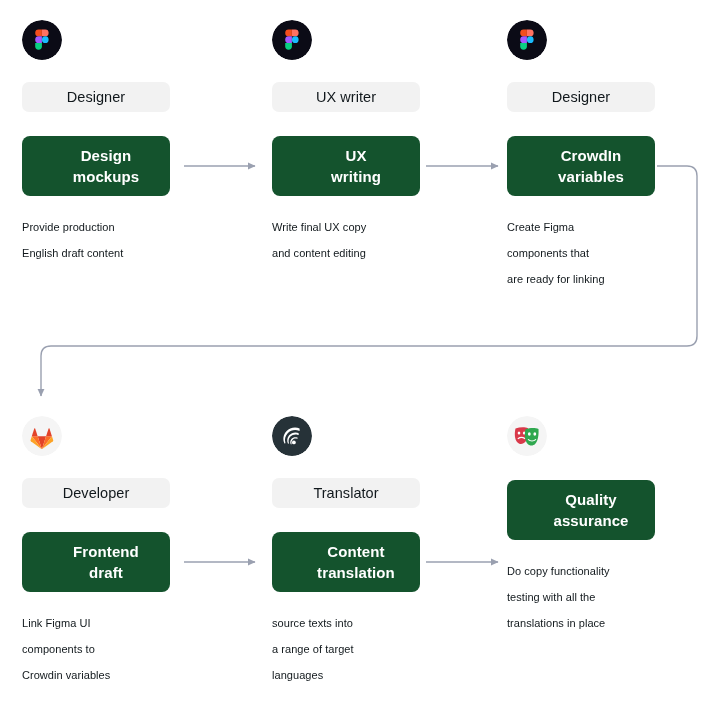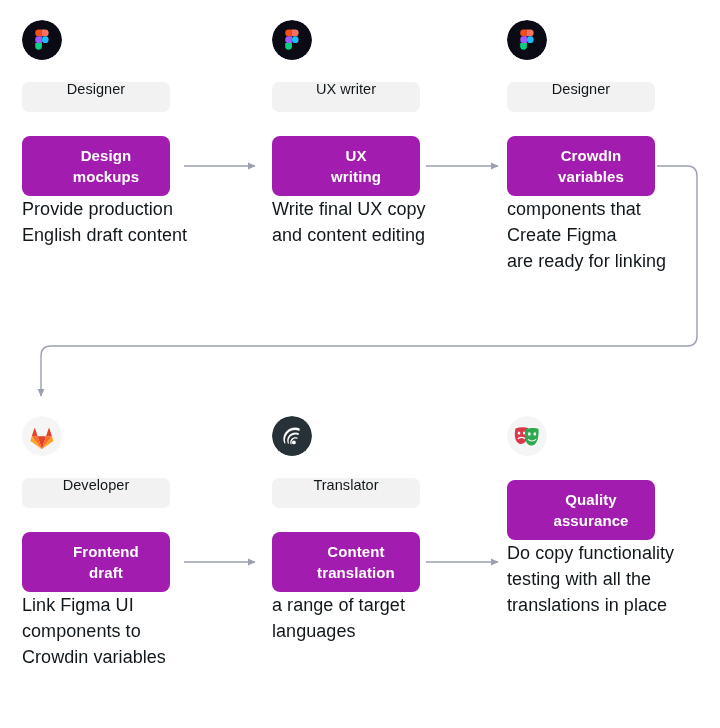--- a/index.html
+++ b/index.html
@@ -62,57 +62,59 @@
   .avatar svg { display: block; width: 40px; height: 40px; }
 
   
   .role-chip {
     margin-top: 22px;
     height: 30px;
     width: 148px;
     background: #f2f2f2;
     border-radius: 7px;
     display: flex;
+    align-items: center;
     justify-content: center;
     box-sizing: border-box;
   }
   .role-chip-label {
     font-size: 14.5px;
     color: #11181c;
     line-height: 1;
     letter-spacing: 0.05px;
   }
 
   
   .stage-box {
     margin-top: 24px;
     width: 148px;
     height: 60px;
-    background: #a21caf;
+    background: #14532d;
     border-radius: 8px;
     display: flex;
     flex-direction: column;
     align-items: center;
     justify-content: center;
     box-sizing: border-box;
     padding-left: 20px;
   }
   .stage-line {
     color: #ffffff;
     font-size: 15px;
     font-weight: 700;
     line-height: 21px;
     text-align: center;
     letter-spacing: 0.1px;
   }
 
   
   .desc {
+    margin-top: 18px;
     width: 160px;
-    font-size: 18px;
+    font-size: 11px;
     line-height: 26px;
     color: #11181c;
     letter-spacing: 0.05px;
   }
   .desc-line { display: block; white-space: nowrap; }
 
   .col-3 .desc { width: 170px; }
   .col-2 .desc { width: 165px; }
 </style>
 </head>
@@ -217,22 +219,22 @@
         </svg>
       </div>
       <div class="role-chip">
         <span class="role-chip-label">Designer</span>
       </div>
       <div class="stage-box">
         <span class="stage-line">CrowdIn</span>
         <span class="stage-line">variables</span>
       </div>
       <div class="desc">
+        <span class="desc-line">Create Figma</span>
         <span class="desc-line">components that</span>
-        <span class="desc-line">Create Figma</span>
         <span class="desc-line">are ready for linking</span>
       </div>
     </div>
   </div>
 
   <div class="row row-2">
 
     <div class="col col-1">
       <div class="avatar">
         <svg viewBox="0 0 40 40">
@@ -281,20 +283,21 @@
         </svg>
       </div>
       <div class="role-chip">
         <span class="role-chip-label">Translator</span>
       </div>
       <div class="stage-box">
         <span class="stage-line">Content</span>
         <span class="stage-line">translation</span>
       </div>
       <div class="desc">
+        <span class="desc-line">source texts into</span>
         <span class="desc-line">a range of target</span>
         <span class="desc-line">languages</span>
       </div>
     </div>
 
     <div class="col col-3">
       <div class="avatar">
         <svg viewBox="0 0 40 40">
           <circle cx="20" cy="20" r="20" fill="#f5f5f5"></circle>
           <g transform="translate(7,10)">

